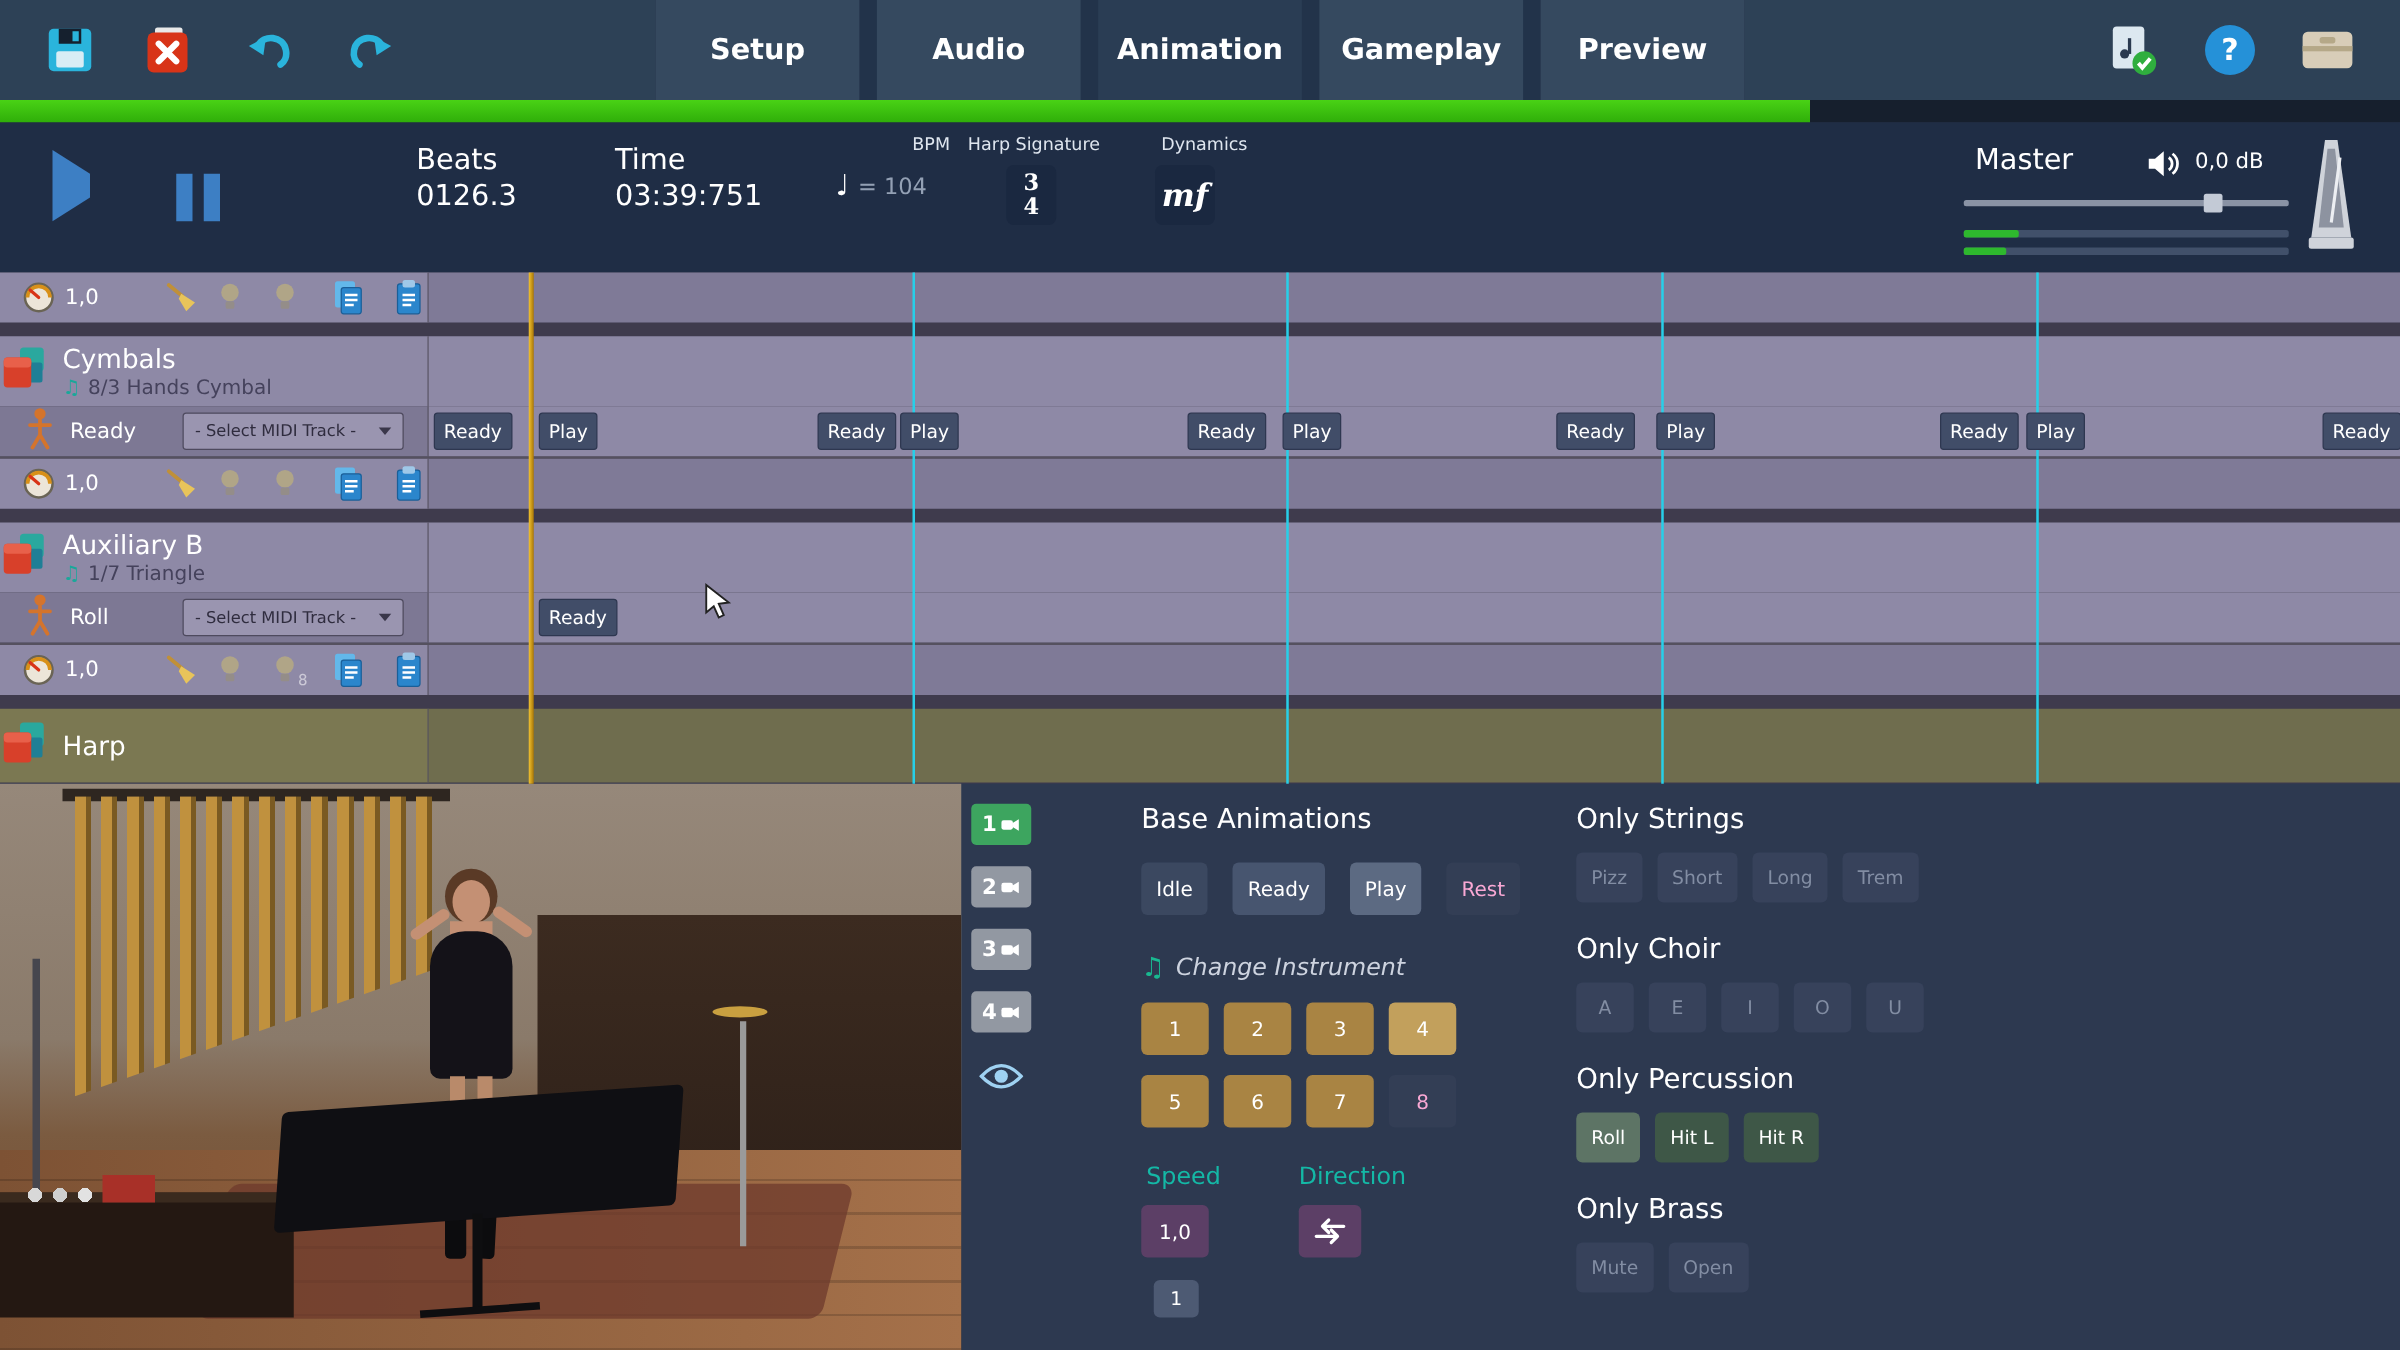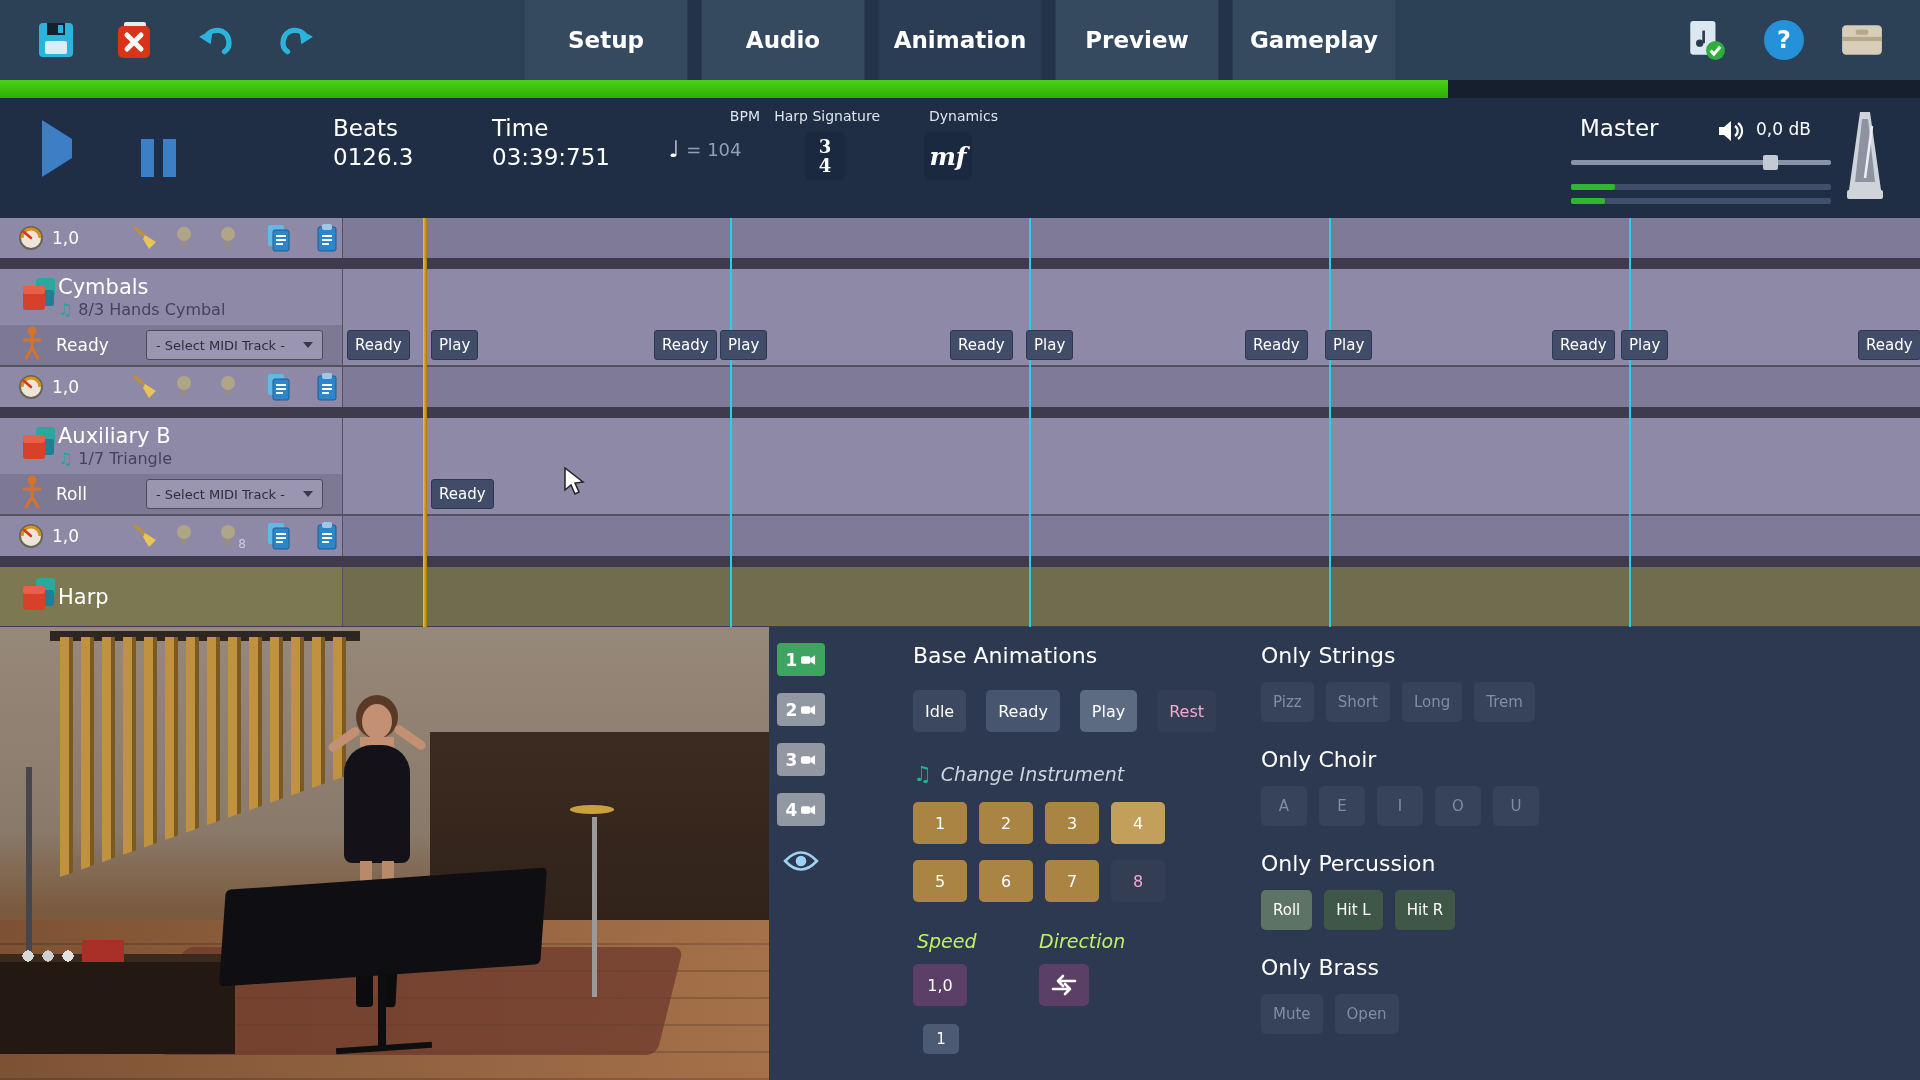--- a/index.html
+++ b/index.html
@@ -56,21 +56,21 @@
 .state-row .cell{background:#7d7894}
 .state-row .lane{background:#8e89a6}
 .thin{height:2px;background:#55515f}
 .tgap{height:11px;background:#3f3b4d}
 .harp-row{height:59px}
 .harp-row .cell{background:#7b7852}
 .harp-row .lane{background:#6f6d4e}
 .tname{font-size:21px;color:#fff}
 .tsub{display:flex;align-items:center;gap:6px;font-size:16px;color:#45425c;margin-top:1px}
 .tsub .notei{color:#19a89a;font-size:16px}
-.header-cell{padding-left:20px;}
+.header-cell{padding-left:0;gap:12px}
 .state-cell{padding-left:20px}
 .state-label{font-size:17px;color:#fff;margin-left:12px;width:90px}
 .midi-select{width:177px;height:30px;background:#9a95b0;border:1px solid #4e4a5e;border-radius:3px;display:flex;align-items:center;padding-left:9px;font-size:13px;color:#2f2c3e;cursor:pointer}
 .chev{width:0;height:0;border-left:5px solid transparent;border-right:5px solid transparent;border-top:6px solid #3a374a;margin-left:auto;margin-right:9px}
 .gauge-cell{padding-left:18px}
 .gval{font-size:17px;color:#fff;margin-left:8px;width:30px}
 .gico{display:flex;align-items:center;position:relative;cursor:pointer}
 .gi-broom{margin-left:50px}
 .gi-bulb1{margin-left:16px}
 .gi-bulb2{margin-left:24px}
@@ -105,21 +105,21 @@
 .st-purple{background:#5c3f66;color:#fff}
 .st-dim{background:#37425b;color:#828da3;cursor:default}
 .st-green{background:#3e5747;color:#fff}
 .st-active{background:#5d7465;color:#fff}
 .ci-row{display:flex;align-items:center;gap:9px;margin-top:30px}
 .ci-note{color:#19b890;font-size:21px}
 .ci-label{font-style:italic;font-size:19px;color:#cdd3df}
 .instr-row{display:flex;gap:12px;margin-top:16px}
 .instr-row .pbtn{width:54px;padding:0}
 .sd-labels{display:flex;margin-top:28px}
-.sd-labels span{font-style:italic;font-size:19px;color:#bef264}
+.sd-labels span{font-size:19px;color:#14b8a6}
 .sd-labels .l1{margin-left:4px;width:122px}
 .sd-btns{display:flex;margin-top:12px;align-items:center}
 .speed-btn{width:54px}
 .dir-btn{width:50px;margin-left:72px}
 .loop-btn{margin-top:18px;margin-left:10px;width:36px;height:30px;min-width:0;font-size:15px;background:#4d5a73;color:#fff}
 
 .filters{position:absolute;left:1261px;top:0;right:0;height:453px;padding-top:16px}
 .ftitle{font-size:22px;color:#fff;margin-bottom:14px}
 .frow{display:flex;gap:12px;margin-bottom:25px}
 .frow .pbtn{height:40px;min-width:46px;font-size:15px}
@@ -159,22 +159,22 @@
             <path d="M8 12 C12 3 27 4 29 15 C30 20 28 24 25 26" fill="none" stroke="#2ab4dc" stroke-width="5" stroke-linecap="round"></path>
             <polygon points="1,12 14,5 12,19" fill="#2ab4dc"></polygon>
           </svg>
       </span>
     </div>
 
     <nav class="tabs">
         <div class="tab">Setup</div>
         <div class="tab">Audio</div>
         <div class="tab active">Animation</div>
+        <div class="tab">Gameplay</div>
         <div class="tab">Preview</div>
-        <div class="tab">Gameplay</div>
       </nav>
 
     <div class="tb-right">
       <span class="icon-btn">
         <svg width="40" height="42" viewBox="0 0 38 40">
             <rect x="4" y="2" width="24" height="32" rx="3" fill="#dce8f0"></rect>
             <circle cx="13" cy="23" r="3.5" fill="#2a3a50"></circle>
             <rect x="15.5" y="11" width="2.5" height="12" fill="#2a3a50"></rect>
             <circle cx="28" cy="30" r="9" fill="#2fae3e"></circle>
             <path d="M23.5 30 l3 3.5 l6 -7" stroke="#fff" stroke-width="3" fill="none"></path>

